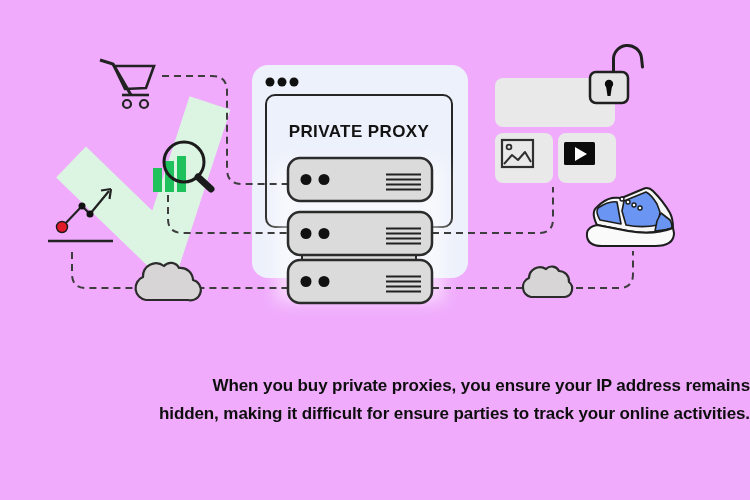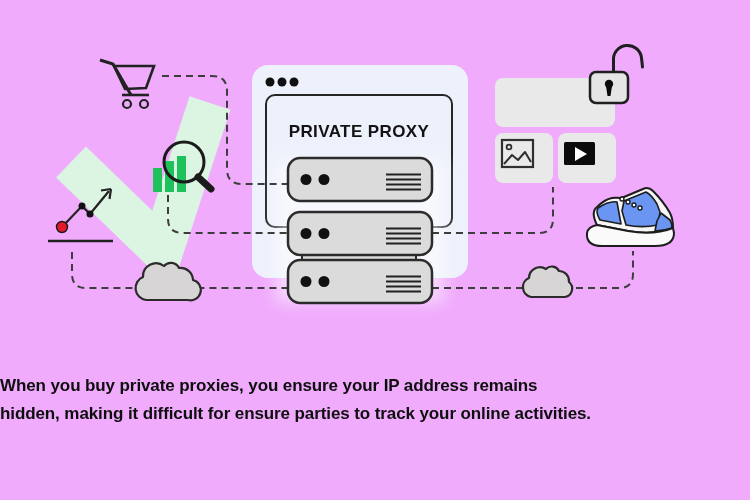--- a/index.html
+++ b/index.html
@@ -4,21 +4,21 @@
 <style>
   html,body{margin:0;padding:0;width:750px;height:500px;overflow:hidden;}
   .stage{position:relative;width:750px;height:500px;background:#f0abfc;font-family:"Liberation Sans",sans-serif;}
   .art{position:absolute;left:0;top:0;}
   .panel-title{
     position:absolute;left:266px;top:119px;width:186px;height:26px;
     display:flex;align-items:center;justify-content:center;
     font-size:17px;font-weight:800;letter-spacing:.4px;color:#131313;
   }
   .caption{
-    position:absolute;left:0;top:372px;width:750px;text-align:left;
+    position:absolute;left:0;top:372px;width:750px;text-align:right;
     font-size:17px;font-weight:700;color:#0e0e0e;line-height:28px;letter-spacing:-0.1px;
   }
 </style>
 </head>
 <body>
 
 <div class="stage">
 
   <svg class="art" width="750" height="500" viewBox="0 0 750 500">
     <defs>

